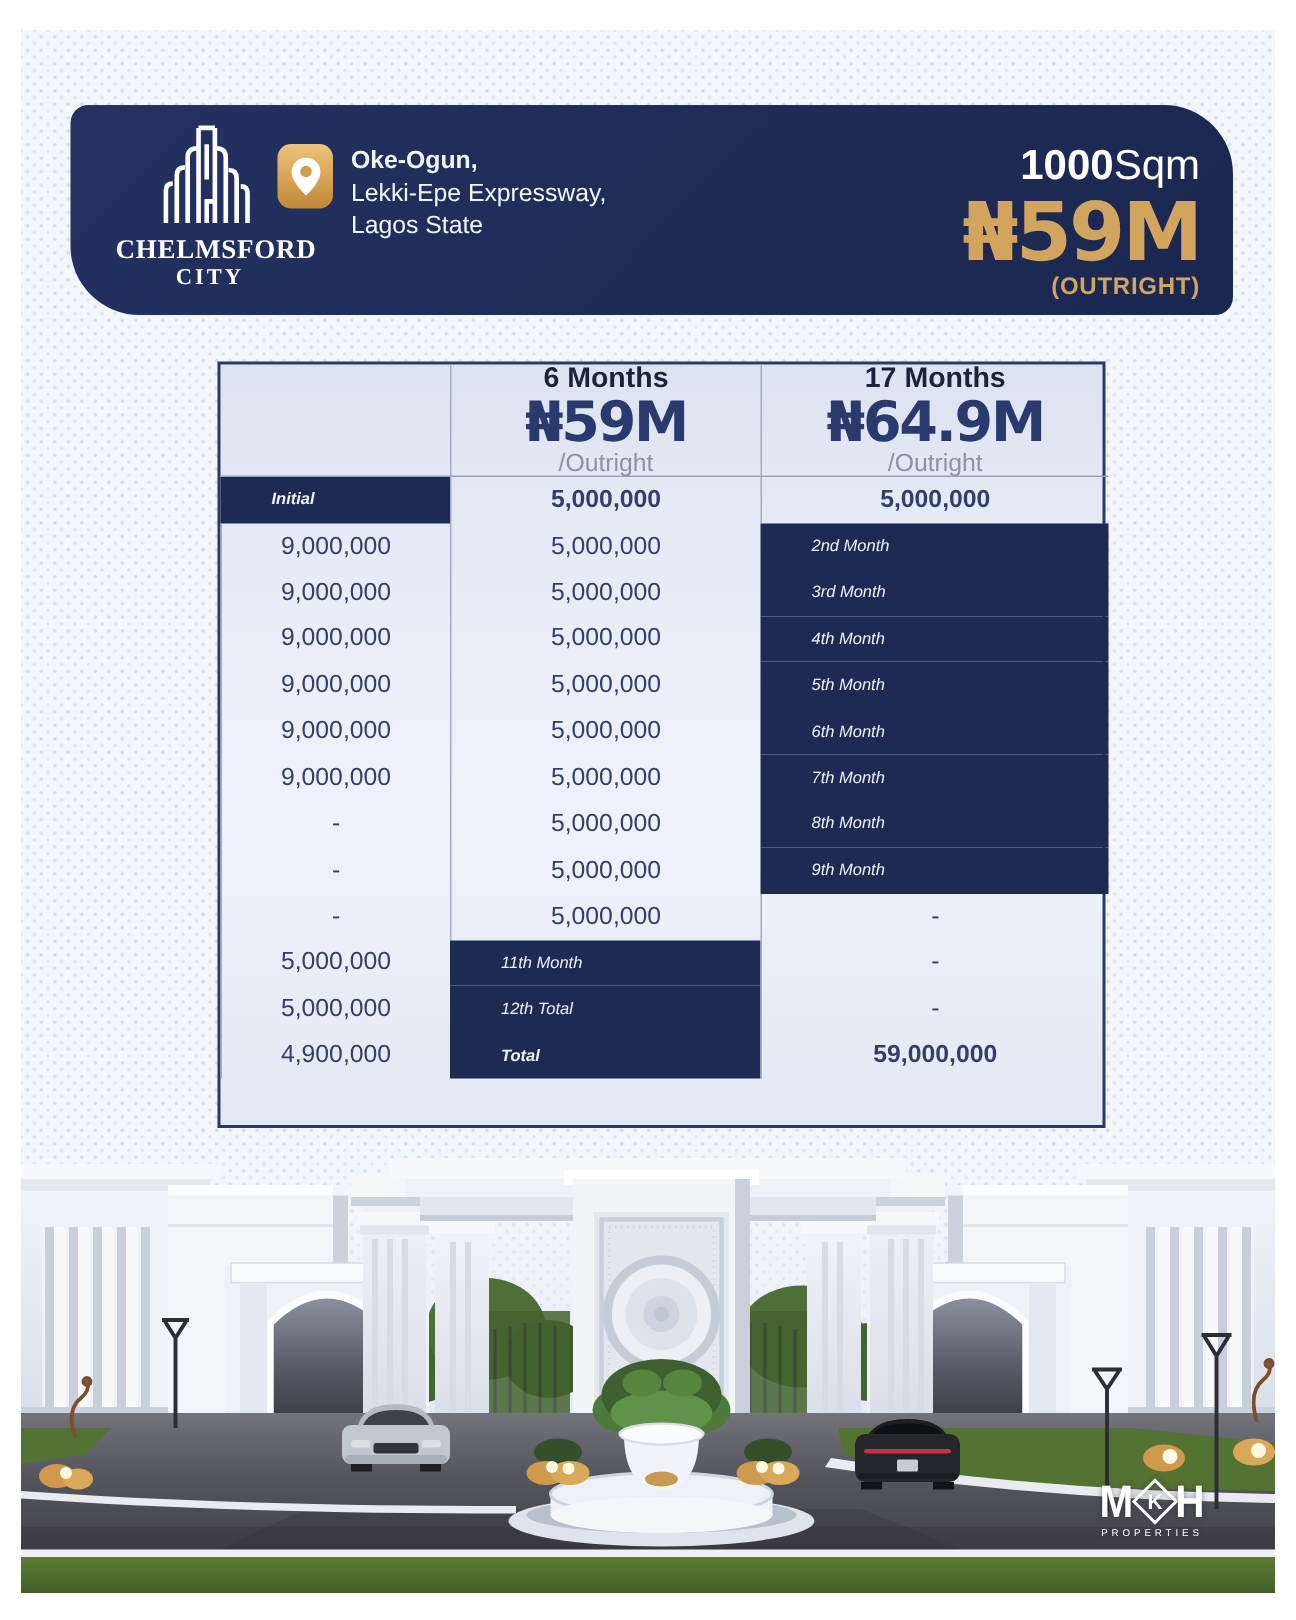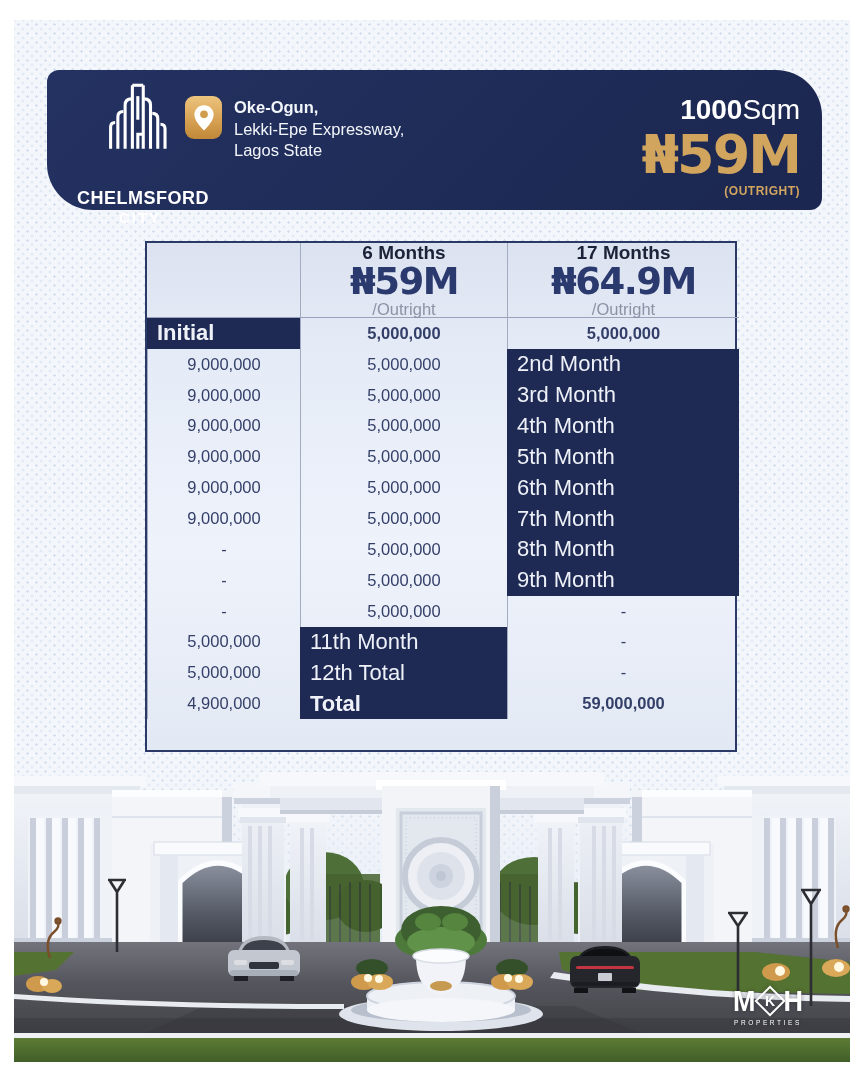--- a/index.html
+++ b/index.html
@@ -10,48 +10,48 @@
          background-image:radial-gradient(#d3dfee 1px, rgba(0,0,0,0) 1.2px),
                           radial-gradient(#dde6f2 1px, rgba(0,0,0,0) 1.2px);
          background-size:9px 9px,9px 9px;background-position:0 0,4.5px 4.5px;}
 
   
   .brandbar{position:absolute;left:47px;top:70px;width:775px;height:140px;
             background:linear-gradient(135deg,#243262 0%,#1e2b56 60%,#1b2750 100%);
             border-radius:12px 46px 12px 46px;}
   .brandlogo{position:absolute;left:52px;top:8px;width:74px;height:78px;}
   .brandname{position:absolute;left:30px;top:86px;width:126px;text-align:center;color:#fff;
-             font-family:Liberation Sans, sans-serif;font-weight:bold;margin-top:32px;}
+             font-family:Liberation Serif, serif;font-weight:bold;}
   .brandname .l1{font-size:18px;letter-spacing:.5px;line-height:20px;}
   .brandname .l2{font-size:15px;letter-spacing:2px;line-height:19px;}
   .locicon{position:absolute;left:138px;top:26px;width:37px;height:43px;border-radius:9px;
            background:linear-gradient(180deg,#edc47e 0%,#d7a254 55%,#c08838 100%);
            display:flex;align-items:center;justify-content:center;}
   .loctext{position:absolute;left:187px;top:27px;color:#f2f5fa;font-size:16.5px;line-height:21.5px;}
   .loctext .b{font-weight:bold;}
   .offer{position:absolute;right:22px;top:23px;text-align:right;}
   .offer-size{color:#ffffff;font-size:28px;line-height:33px;}
   .offer-size .b{font-weight:bold;}
   .offer-price{font-family:"DejaVu Sans","Liberation Sans",sans-serif;font-weight:bold;
                color:#d2a55f;font-size:54px;line-height:58px;letter-spacing:-2px;}
-  .offer-tag{color:#d2a55f;font-size:12px;font-weight:bold;line-height:15px;letter-spacing:.5px;}
+  .offer-tag{color:#d2a55f;font-size:16px;font-weight:bold;line-height:15px;letter-spacing:.5px;}
 
   
   .ptable{position:absolute;left:145px;top:241px;width:592px;height:511px;box-sizing:border-box;
           display:grid;grid-template-columns:153px 207px 232px;grid-template-rows:75px repeat(14,1fr);
           border:2px solid #2b3966;
           background:linear-gradient(180deg,#dce3f0 0%,#e6ecf7 25%,#eef2fb 60%,#e3e9f4 100%);}
   .cell{box-sizing:border-box;}
   .hcell{border-bottom:1px solid #99a2ba;display:flex;flex-direction:column;align-items:center;justify-content:center;}
   .hval{border-left:1px solid #a2abc0;}
   .hdur{color:#1b2338;font-weight:bold;font-size:19px;line-height:20px;}
   .hprice{font-family:"DejaVu Sans","Liberation Sans",sans-serif;color:#2b3a6e;font-weight:bold;
           font-size:37px;line-height:38px;letter-spacing:-1.5px;}
   .hper{color:#8c93a6;font-size:16.5px;line-height:17px;}
-  .lab{background:#1e2a54;color:#eef1f8;display:flex;align-items:center;padding-left:10px;font-size:22px;}
+  .lab{background:#1e2a54;color:#eef1f8;display:flex;align-items:center;padding-left:34px;font-size:11px;font-style:italic;}
   .val{display:flex;align-items:center;justify-content:center;color:#333f68;font-size:16.5px;
        border-left:1px solid #a2abc0;}
   .em{font-weight:bold;}
 
   
   .scene{position:absolute;left:14px;top:756px;width:836px;height:306px;}
   .scene svg{display:block;width:100%;height:100%;}
 
   
   .mkh{position:absolute;left:723px;top:984px;width:90px;text-align:center;color:#fff;

